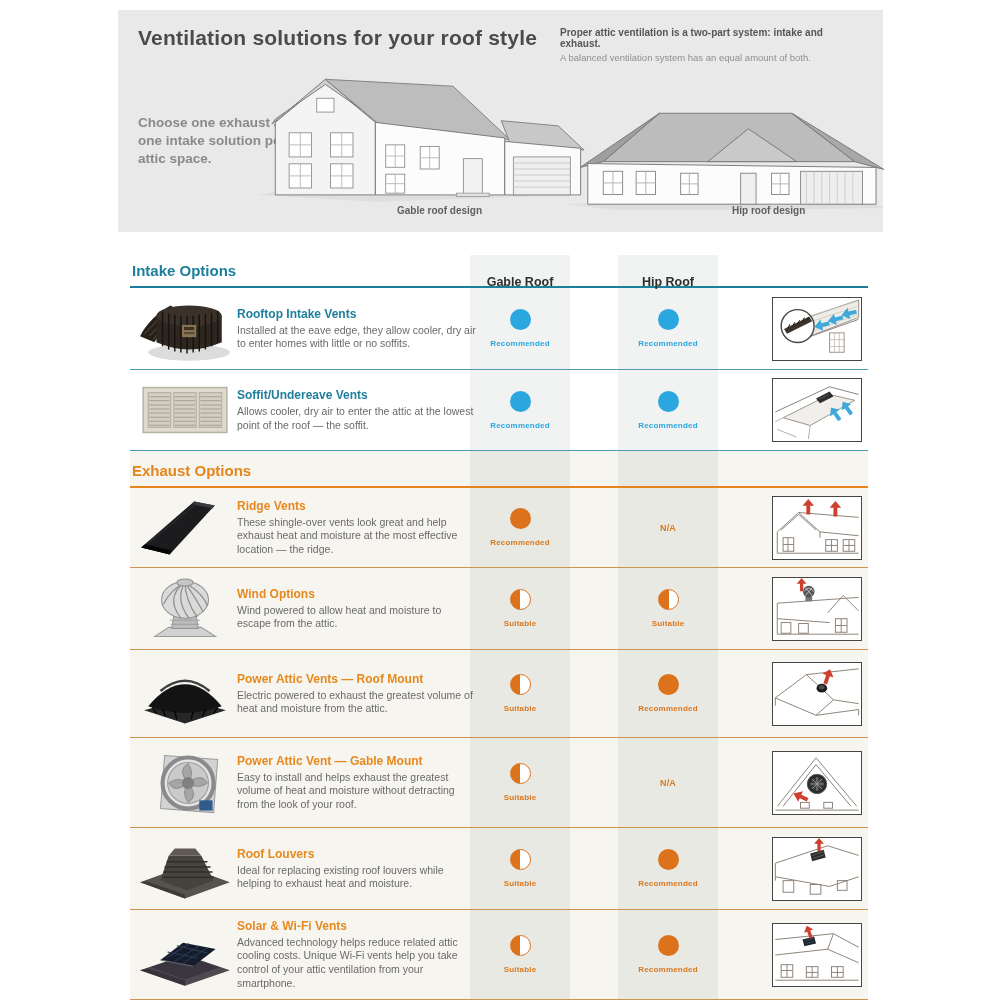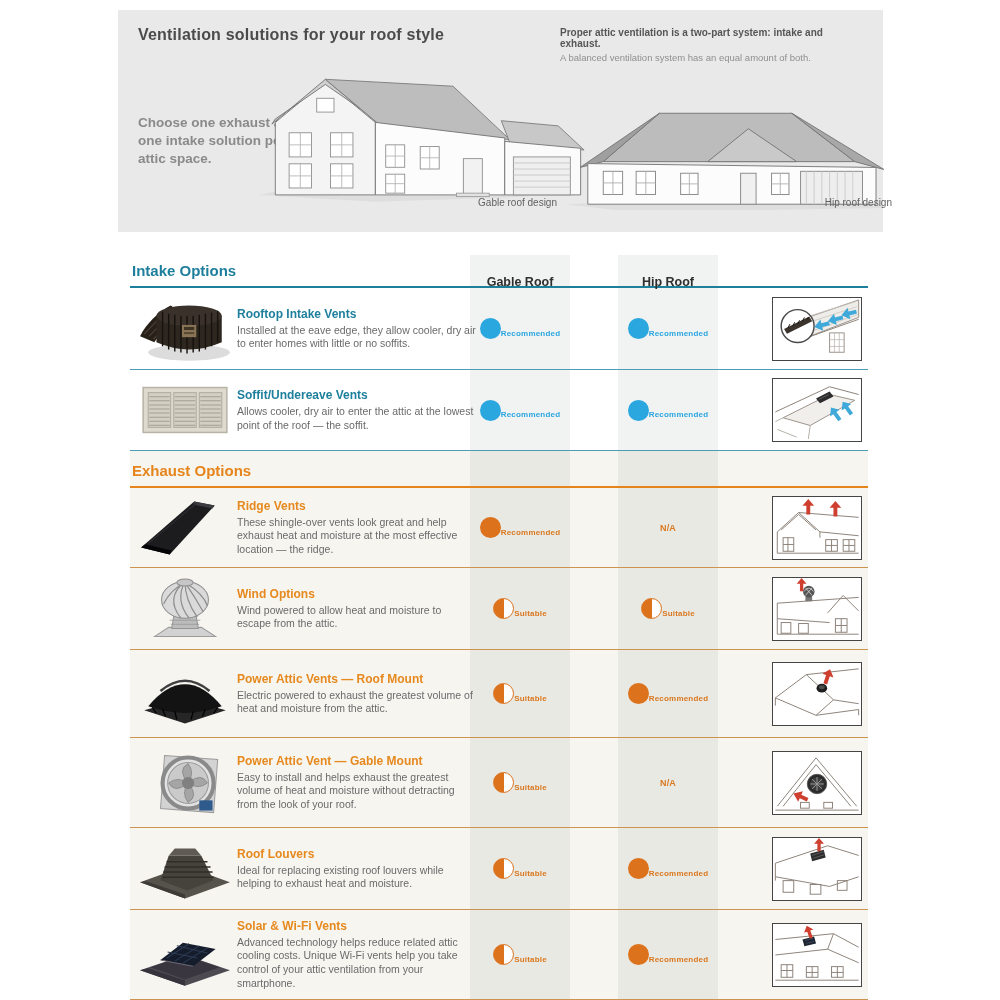--- a/index.html
+++ b/index.html
@@ -2,26 +2,26 @@
 <html><head>
 <meta charset="utf-8">
 <style>
   * { margin:0; padding:0; box-sizing:border-box; }
   html,body { background:#fff; }
   body { font-family:"Liberation Sans", sans-serif; }
   .page { position:relative; width:1000px; height:1000px; background:#fff; overflow:hidden; }
 
   
   .banner { position:absolute; left:118px; top:10px; width:765px; height:222px; background:#e9e9e9; }
-  .banner-title { position:absolute; left:20px; top:16px; font-size:16px; font-weight:bold; color:#4b4b4b; letter-spacing:.2px; }
+  .banner-title { position:absolute; left:20px; top:16px; font-size:21px; font-weight:bold; color:#4b4b4b; letter-spacing:.2px; }
   .intro { position:absolute; left:442px; top:17px; width:305px; }
   .intro-bold { font-size:10px; font-weight:bold; color:#565656; }
   .intro-sub { font-size:9.5px; color:#8f8f8f; margin-top:3px; }
   .choose-note { position:absolute; left:20px; top:104px; width:160px; font-size:13.5px; font-weight:bold; color:#8a8a8a; line-height:1.35; }
-  .house-caption { position:absolute; top:187px; font-size:10px; font-weight:normal; color:#5f5f5f; width:160px; text-align:right; }
+  .house-caption { position:absolute; top:195px; font-size:10px; font-weight:bold; color:#5f5f5f; width:160px; text-align:left; }
   .caption-gable { left:279px; }
   .caption-hip { left:614px; }
   .house-gable { position:absolute; left:128px; top:52px; width:345px; height:145px; }
   .house-hip { position:absolute; left:446px; top:82px; width:330px; height:118px; }
   .house-gable svg, .house-hip svg { width:100%; height:100%; display:block; }
 
   
   .table-area { position:absolute; left:130px; top:255px; width:738px; height:745px; }
   .exhaust-bg { position:absolute; left:0; top:196px; width:738px; height:549px; background:#f7f5f0; }
   .col-band { position:absolute; top:0; height:745px; width:100px; background:rgba(118,128,132,0.10); }
@@ -40,21 +40,21 @@
   .option-row { position:relative; }
   .option-row.theme-intake { border-bottom:1.5px solid #4e9cb3; }
   .option-row.theme-exhaust { border-bottom:1.5px solid #cd9350;padding-left:40px; }
   .row-photo { position:absolute; left:6px; top:50%; transform:translateY(-50%); width:98px; height:68px; }
   .row-photo svg { width:100%; height:100%; display:block; }
   .row-text { position:absolute; left:107px; top:50%; transform:translateY(-50%); width:240px; }
   .row-title { font-size:12px; font-weight:bold; margin-bottom:3px; }
   .theme-intake .row-title { color:#1e7f9d; }
   .theme-exhaust .row-title { color:#e6891e; }
   .row-desc { font-size:10.5px; color:#6a6a6a; line-height:1.32; }
-  .status-cell { position:absolute; top:0; height:100%; width:100px; display:flex; flex-direction:row; align-items:center; justify-content:center; }
+  .status-cell { position:absolute; top:0; height:100%; width:100px; display:flex; flex-direction:column; align-items:center; justify-content:center; }
   .gable-cell { left:340px; } .hip-cell { left:488px; }
   .dot { width:21px; height:21px; border-radius:50%; }
   .status-intake .dot.filled { background:#2ba7e0; }
   .status-exhaust .dot.filled { background:#dc721c; }
   .status-exhaust .dot.half { border:1.5px solid #dc721c; background:linear-gradient(90deg,#dc721c 50%,#ffffff 50%); }
   .status-label { margin-top:9px; font-size:8px; font-weight:bold; letter-spacing:.2px; }
   .status-intake .status-label { color:#2ba7e0; }
   .status-exhaust .status-label { color:#d9781f; }
   .status-label.na { margin-top:0; font-size:9px; }
   .row-thumb { position:absolute; left:642px; top:50%; transform:translateY(-50%); width:90px; height:64px; border:1px solid #454545; background:#fff; }

